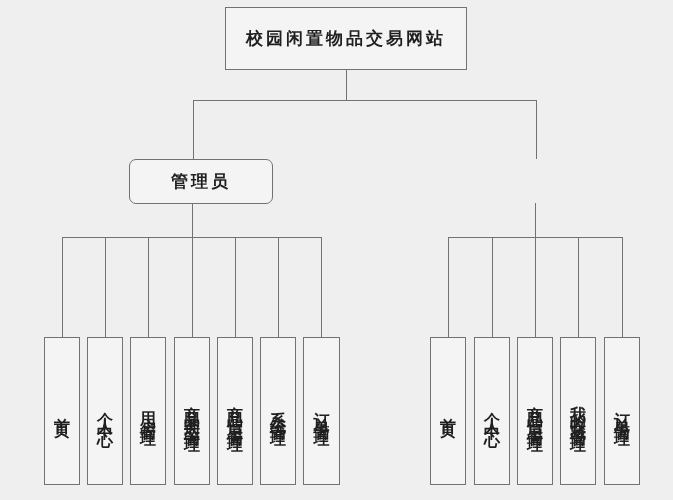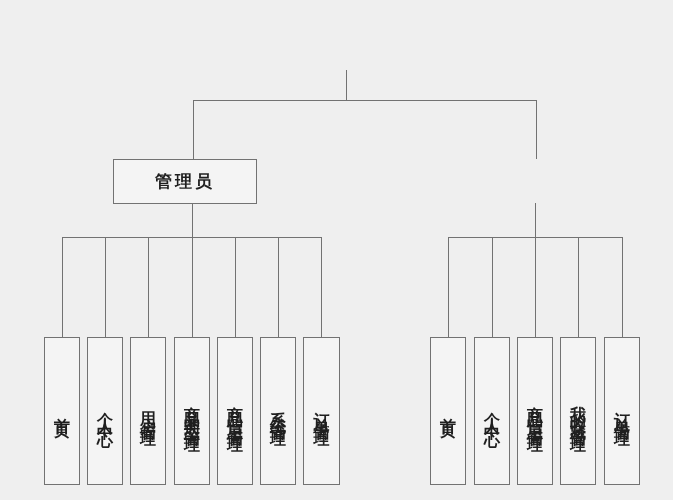--- a/index.html
+++ b/index.html
@@ -16,21 +16,21 @@
     position: absolute;
     background: #f4f4f4;
     border: 1px solid #727272;
     box-sizing: border-box;
     display: flex;
     align-items: center;
     justify-content: center;
     text-align: center;
   }
   .root-box   { left: 225px; top: 7px;   width: 242px; height: 63px; }
-  .branch-admin { left: 113px; top: 159px; width: 144px; height: 45px; }
+  .branch-admin { left: 129px; top: 159px; width: 144px; height: 45px; border-radius: 7px; }
   .branch-user  { left: 473px; top: 159px; width: 125px; height: 44px; }
   .h-label { font-size: 17px; font-weight: 600; letter-spacing: 3px; white-space: nowrap; }
   .leaf {
     top: 337px;
     height: 148px;
     writing-mode: vertical-rl;
     text-orientation: upright;
     font-size: 16px;
     font-weight: 600;
     letter-spacing: 6px;
@@ -73,20 +73,21 @@
   <div class="line" style="left:321px; top:237px; width:1px; height:100px;"></div>
 
   <div class="line" style="left:535px; top:203px; width:1px;  height:34px;"></div>
   <div class="line" style="left:448px; top:237px; width:174px; height:1px;"></div>
   <div class="line" style="left:448px; top:237px; width:1px; height:100px;"></div>
   <div class="line" style="left:492px; top:237px; width:1px; height:100px;"></div>
   <div class="line" style="left:535px; top:237px; width:1px; height:100px;"></div>
   <div class="line" style="left:578px; top:237px; width:1px; height:100px;"></div>
   <div class="line" style="left:622px; top:237px; width:1px; height:100px;"></div>
 
+  <div class="box root-box h-label">校园闲置物品交易网站</div>
 
   <div class="box branch-admin h-label">管理员</div>
 
   <div class="box leaf la1">首页</div>
   <div class="box leaf la2">个人中心</div>
   <div class="box leaf la3">用户管理</div>
   <div class="box leaf la4">商品类型管理</div>
   <div class="box leaf la5">商品信息管理</div>
   <div class="box leaf la6">系统管理</div>
   <div class="box leaf la7">订单管理</div>

